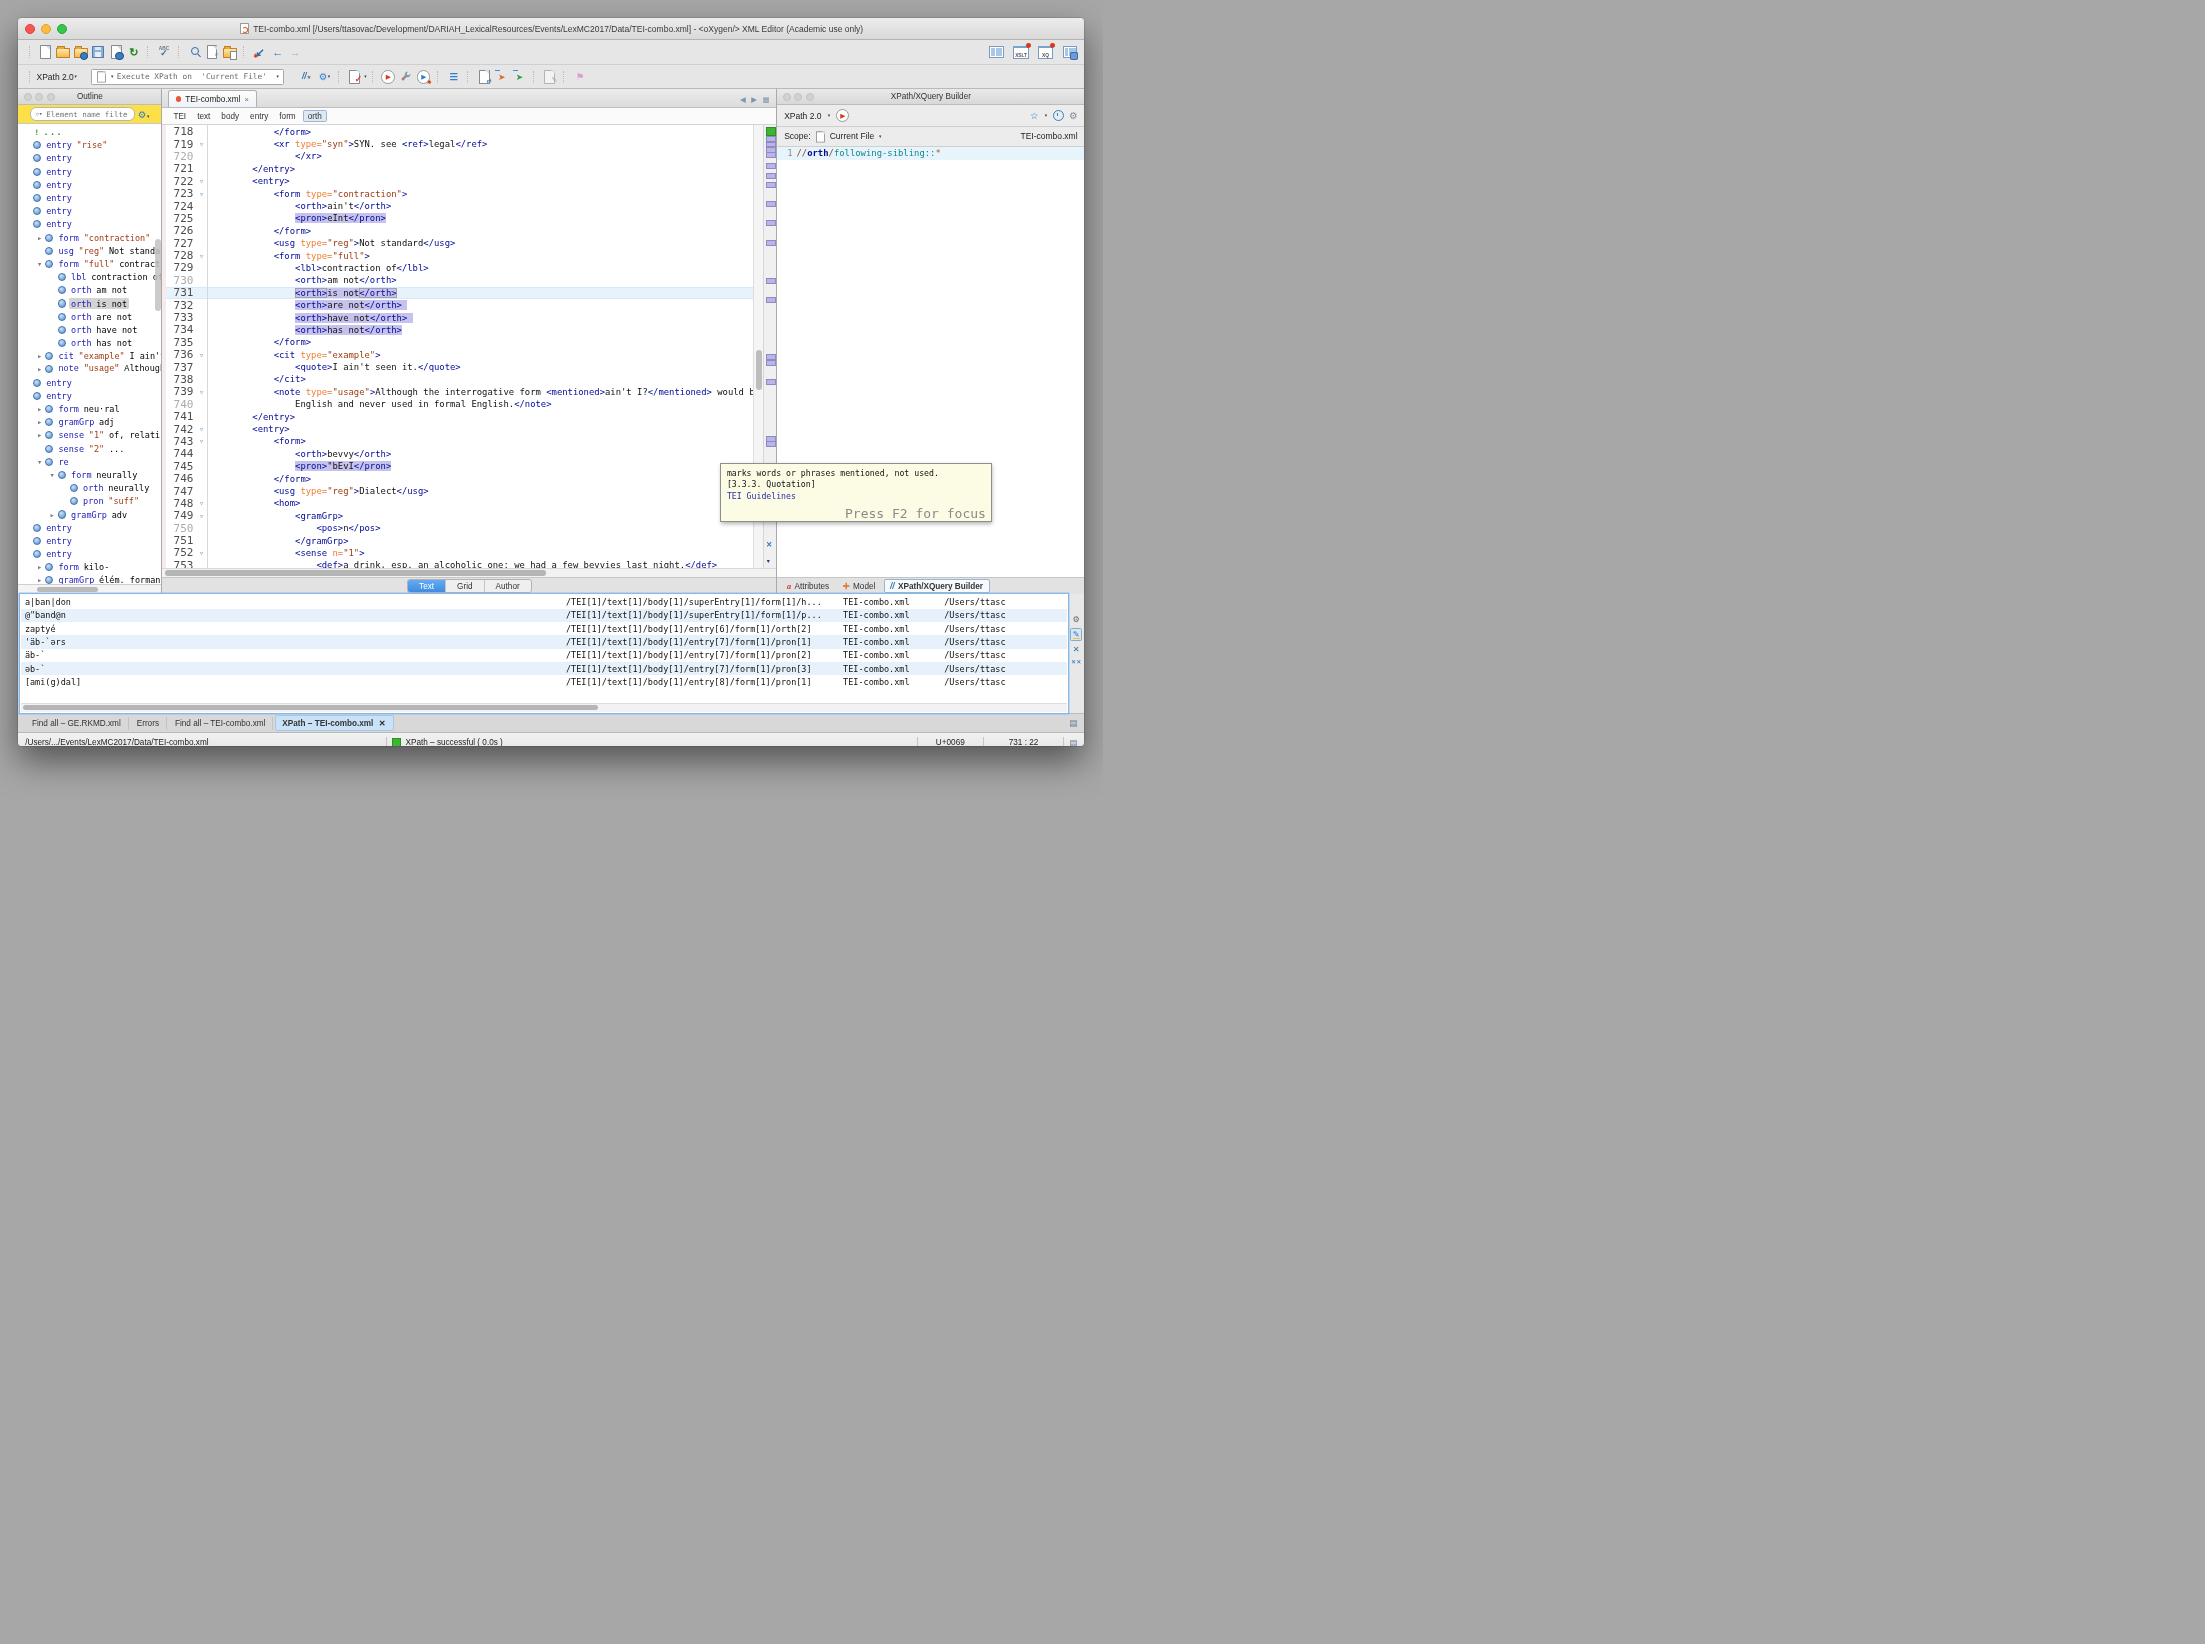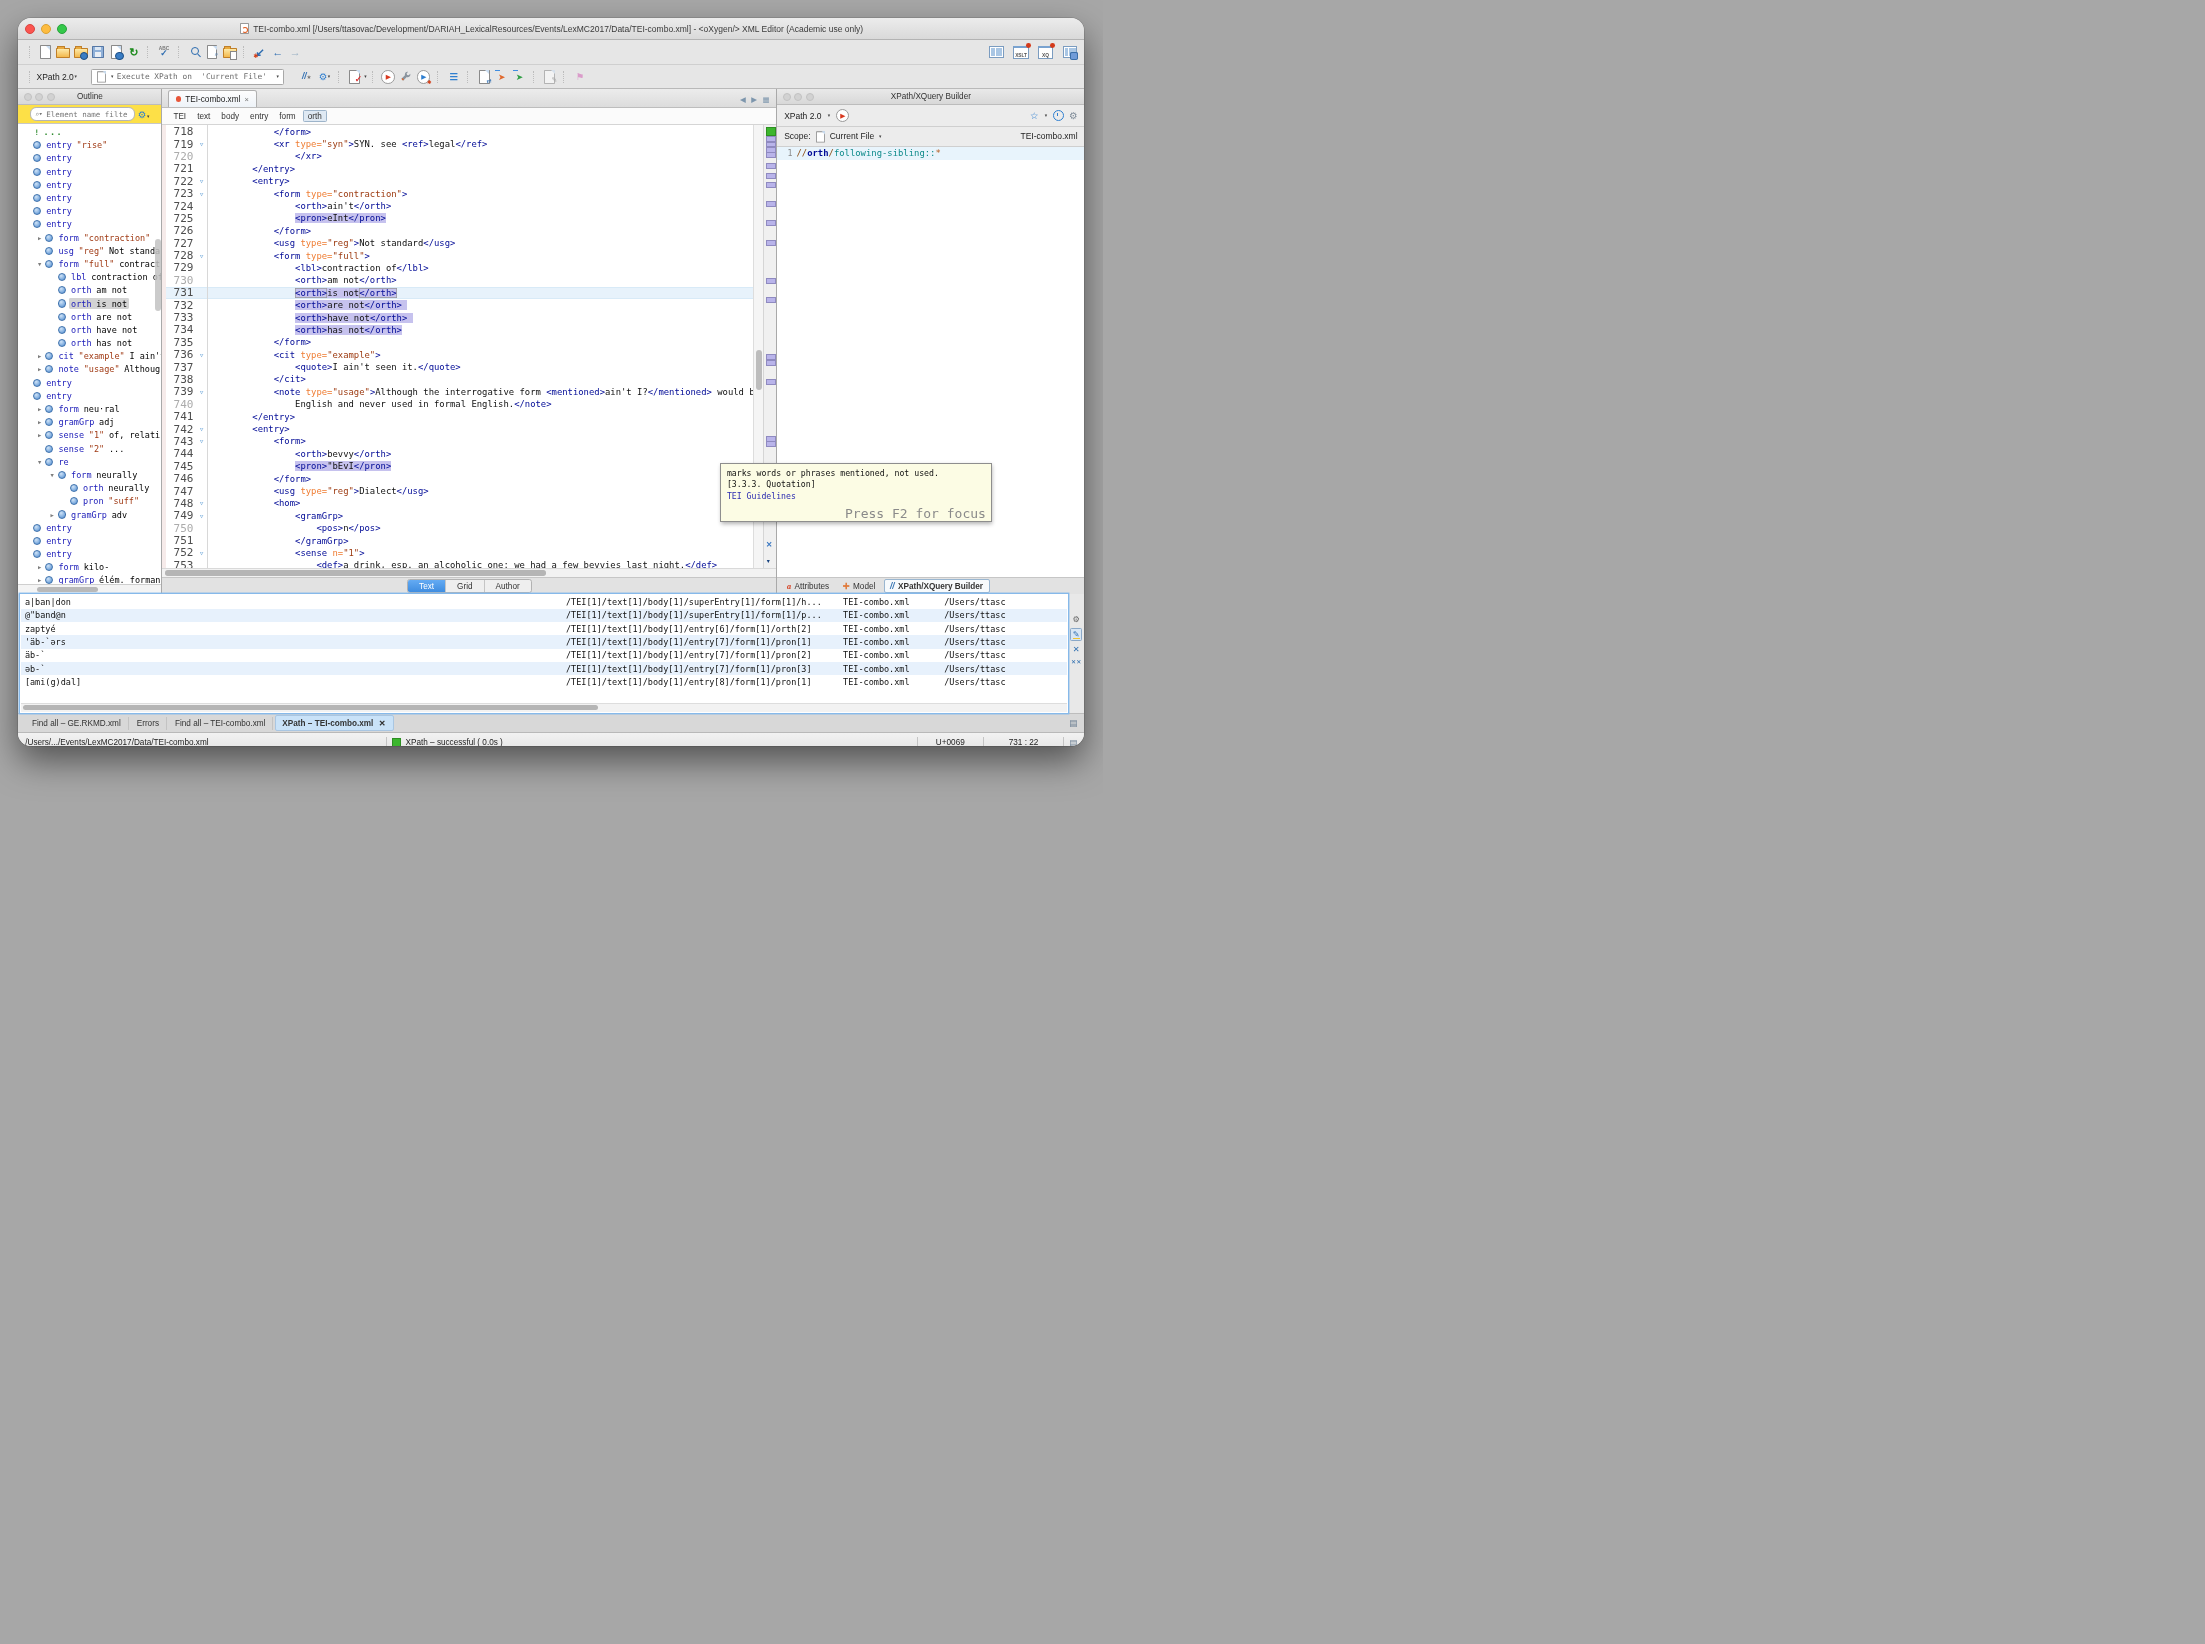--- a/index.html
+++ b/index.html
@@ -1,19 +1,19 @@
 <!DOCTYPE html>
 <html style="font-size:11px"><head>
 <meta charset="utf-8">
 <style>
   html,body{margin:0;padding:0;}
   body{background:#a7a7a7;width:1103px;height:822px;position:relative;
        font-family:"Liberation Sans",sans-serif;-webkit-font-smoothing:antialiased;}
   .window{position:absolute;left:18.4px;top:18.4px;width:1066px;height:728px;background:#e8e8e8;
-          border-radius:13px;overflow:hidden;box-shadow:0 15px 34px rgba(0,0,0,.5),0 0 0 0.7px #8f8f8f;
+          border-radius:4px;overflow:hidden;box-shadow:0 15px 34px rgba(0,0,0,.5),0 0 0 0.7px #8f8f8f;
           display:flex;flex-direction:column;}
   
   .titlebar{height:20.5px;background:linear-gradient(#ececec,#d9d9d9);border-bottom:0.7px solid #b3b3b3;
             display:flex;align-items:center;position:relative;flex:none;}
   .traffic{display:flex;gap:5.5px;margin-left:6.8px;}
   .tl{width:8.2px;height:8.2px;border-radius:50%;}
   .tl.red{background:#fb5550;border:0.7px solid #d84540;}
   .tl.yel{background:#fdbc40;border:0.7px solid #d9a133;}
   .tl.grn{background:#34c84a;border:0.7px solid #28a23c;}
   .title{position:absolute;left:0;right:0;text-align:center;font-size:8.5px;color:#3a3a3a;
@@ -503,21 +503,21 @@
           </div>
           <div class="trow" style="padding-left: 16.4px;">
             <span class="tarr">▶</span>
             <span class="tbul"></span>
             <span class="tlbl">
               <span class="tname">cit</span>
               <span class="tval">"example"</span>
               <span class="ttext">I ain't seen it.</span>
             </span>
           </div>
-          <div class="trow" style="padding-left: 16.4px;">
+          <div class="trow" style="padding-left: 16.4px; font-family: Liberation Mono, monospace;">
             <span class="tarr">▶</span>
             <span class="tbul"></span>
             <span class="tlbl">
               <span class="tname">note</span>
               <span class="tval">"usage"</span>
               <span class="ttext">Although the interrogative</span>
             </span>
           </div>
           <div class="trow" style="padding-left: 4.1px;">
             <span class="tarr"></span>

